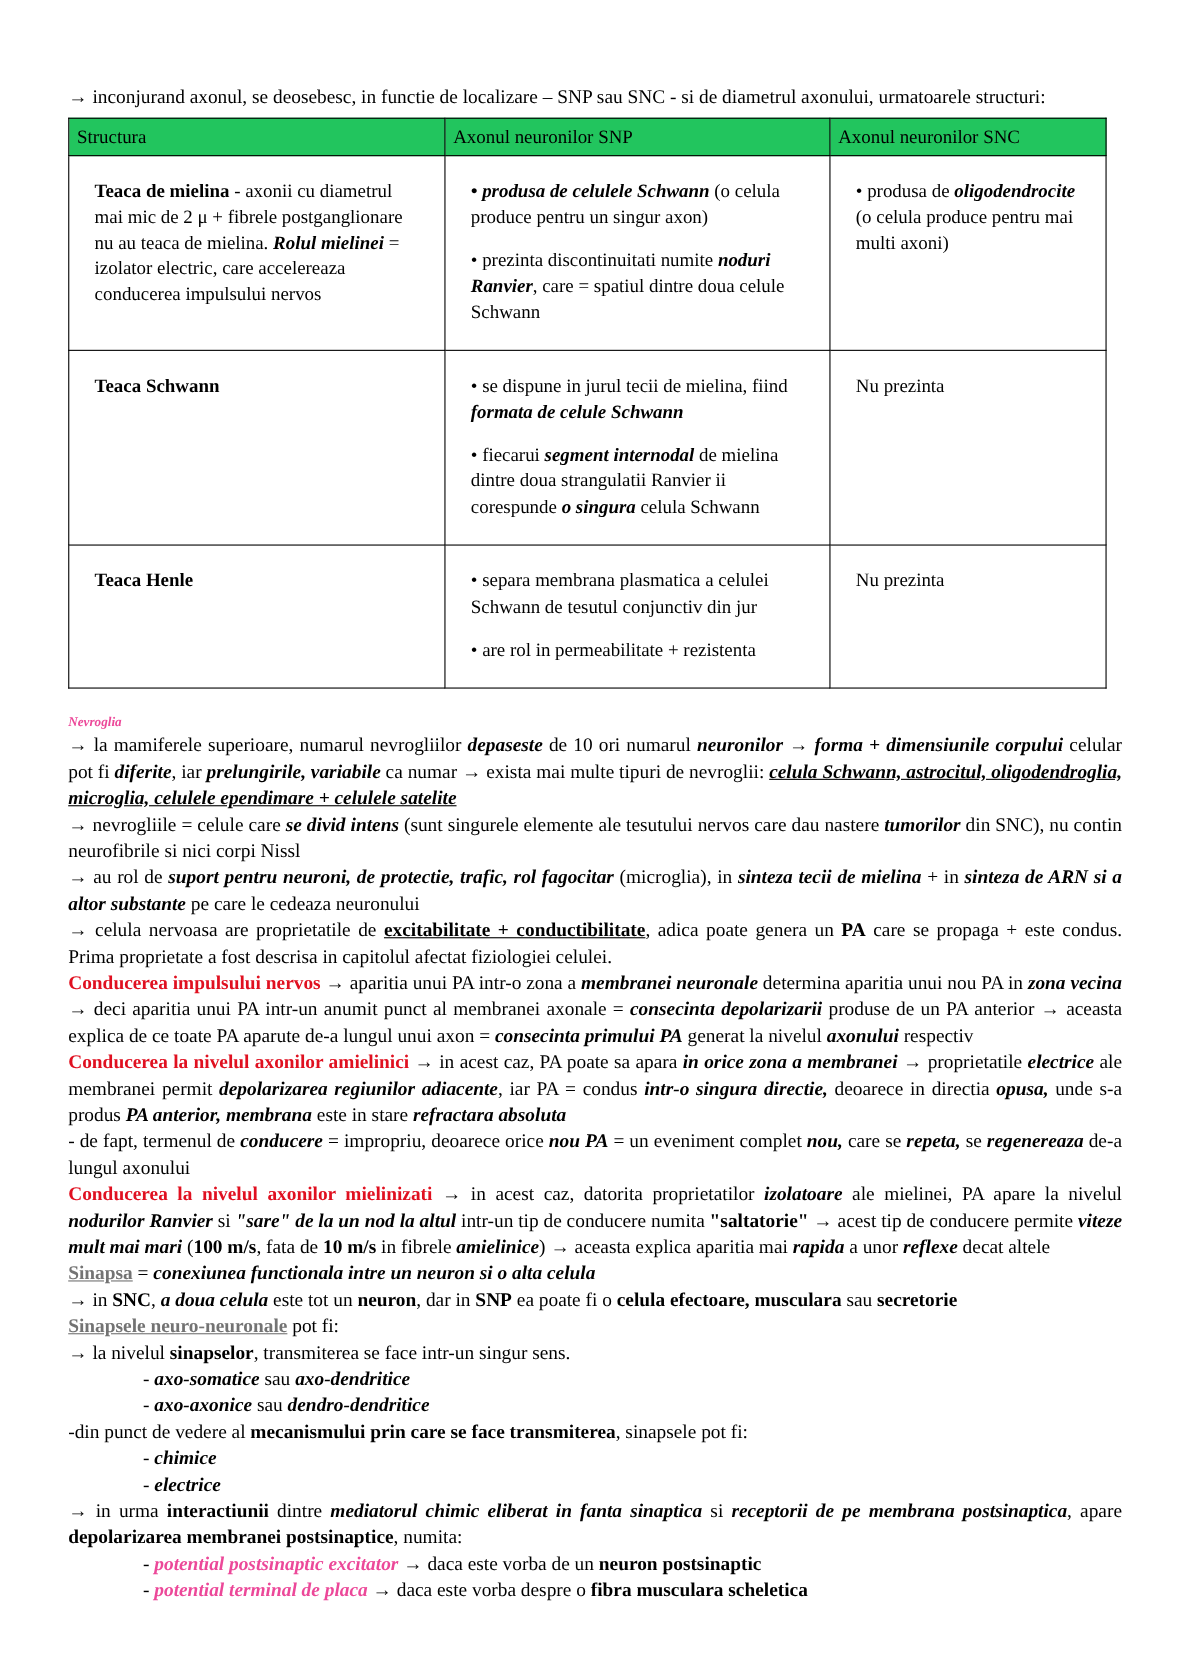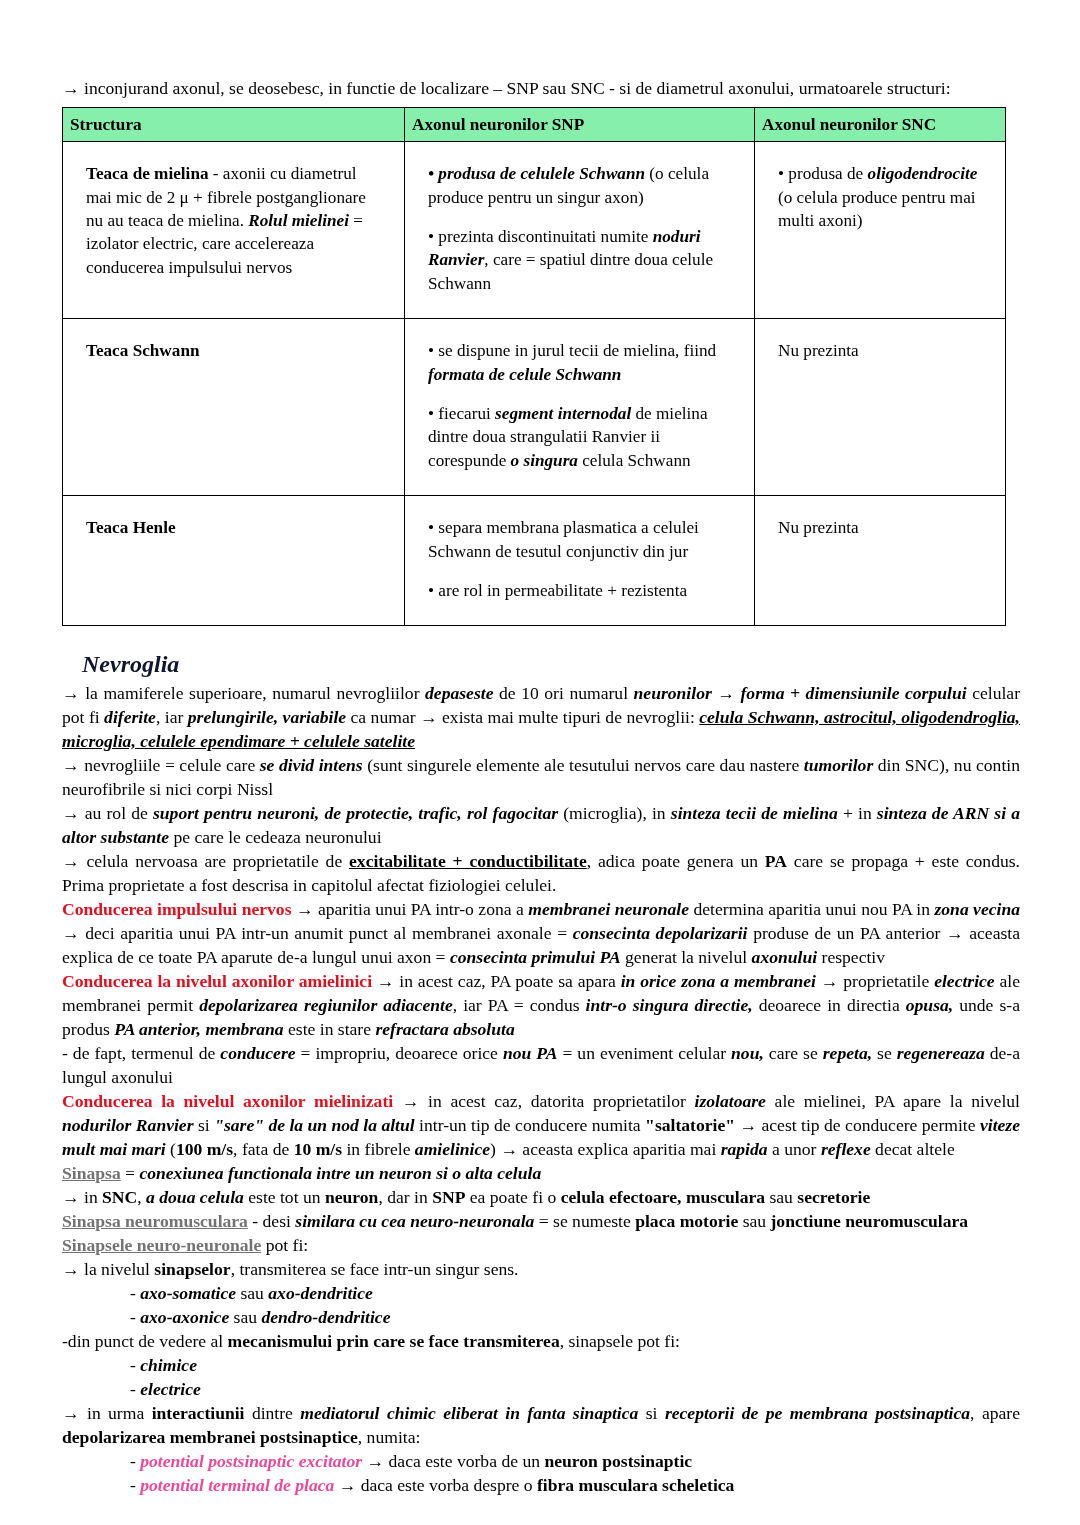--- a/index.html
+++ b/index.html
@@ -35,25 +35,24 @@
     text-align: justify;
     margin: 0 0 0 0;
   }
   .para.nojust { text-align: left; }
   b, .b { font-weight: bold; }
   .bi { font-weight: bold; font-style: italic; }
   .biu { font-weight: bold; font-style: italic; text-decoration: underline; }
   .bu { font-weight: bold; text-decoration: underline; }
   .red { color: #e01020; font-weight: bold; }
   .blue-head {
-    color: #0f172a;
+    color: #ec4899;
     font-style: italic;
     font-weight: bold;
-    font-size: 24px;
-    margin-left: 20px;
+    font-size: 12px;
   }
   .blue-u {
     color: #737373;
     font-weight: bold;
     text-decoration: underline;
   }
   .blue-i { color: #ec4899; font-style: italic; font-weight: bold; }
   .indent1 { padding-left: 68px; }
 
   
@@ -73,22 +72,22 @@
   }
   table.maintable td, table.maintable th {
     border: 1.6px solid #000000;
     vertical-align: top;
     padding: 4px 7px 7px 7px;
     font-size: 17.2px;
     line-height: 1.36;
     text-align: left;
   }
   table.maintable thead th {
-    background: #86efac;
-    font-weight: bold;
+    background: #22c55e;
+    font-weight: normal;
     padding-top: 5px;
     padding-bottom: 5px;
   }
   .col1 { width: 342px; }
   .col2 { width: 350px; }
   .col3 { width: 251px; }
   .cellpara { margin: 16px; }
 
   
   .nevroglia-block { margin-top: 22px; }
@@ -168,31 +167,30 @@
       <p class="para"><span>→</span><span> au rol de </span><span class="bi">suport pentru neuroni, de protectie, trafic, rol fagocitar</span><span> (microglia), in </span><span class="bi">sinteza tecii de mielina</span><span> + in </span><span class="bi">sinteza de ARN si a altor substante</span><span> pe care le cedeaza neuronului</span></p>
 
       <p class="para"><span>→</span><span> celula nervoasa are proprietatile de </span><span class="bu">excitabilitate + conductibilitate</span><span>, adica poate genera un </span><b>PA</b><span> care se propaga + este condus. Prima proprietate a fost descrisa in capitolul afectat fiziologiei celulei.</span></p>
     </div>
 
     <div class="blk">
       <p class="para"><span class="red">Conducerea impulsului nervos</span><span> → </span><span>aparitia unui PA intr-o zona a </span><span class="bi">membranei neuronale</span><span> determina aparitia unui nou PA in </span><span class="bi">zona vecina</span><span> → </span><span>deci aparitia unui PA intr-un anumit punct al membranei axonale = </span><span class="bi">consecinta depolarizarii</span><span> produse de un PA anterior </span><span>→</span><span> aceasta explica de ce toate PA aparute de-a lungul unui axon = </span><span class="bi">consecinta primului PA</span><span> generat la nivelul </span><span class="bi">axonului</span><span> respectiv</span></p>
 
       <p class="para"><span class="red">Conducerea la nivelul axonilor amielinici</span><span> → </span><span>in acest caz, PA poate sa apara </span><span class="bi">in orice zona a membranei</span><span> → </span><span>proprietatile </span><span class="bi">electrice</span><span> ale membranei permit </span><span class="bi">depolarizarea regiunilor adiacente</span><span>, iar PA = condus </span><span class="bi">intr-o singura directie,</span><span> deoarece in directia </span><span class="bi">opusa,</span><span> unde s-a produs </span><span class="bi">PA anterior, membrana</span><span> este in stare </span><span class="bi">refractara absoluta</span></p>
 
-      <p class="para"><span>- de fapt, termenul de </span><span class="bi">conducere</span><span> = impropriu, deoarece orice </span><span class="bi">nou PA</span><span> = un eveniment celular </span><span class="bi">nou,</span><span> care se </span><span class="bi">repeta,</span><span> se </span><span class="bi">regenereaza</span><span> de-a lungul axonului</span></p>
+      <p class="para"><span>- de fapt, termenul de </span><span class="bi">conducere</span><span> = impropriu, deoarece orice </span><span class="bi">nou PA</span><span> = un eveniment complet </span><span class="bi">nou,</span><span> care se </span><span class="bi">repeta,</span><span> se </span><span class="bi">regenereaza</span><span> de-a lungul axonului</span></p>
 
       <p class="para"><span class="red">Conducerea la nivelul axonilor mielinizati</span><span> → </span><span>in acest caz, datorita proprietatilor </span><span class="bi">izolatoare</span><span> ale mielinei, PA apare la nivelul </span><span class="bi">nodurilor Ranvier</span><span> si </span><span class="bi">"sare" de la un nod la altul</span><span> intr-un tip de conducere numita </span><b>"saltatorie"</b><span> → </span><span>acest tip de conducere permite </span><span class="bi">viteze mult mai mari</span><span> (</span><b>100 m/s</b><span>, fata de </span><b>10 m/s</b><span> in fibrele </span><span class="bi">amielinice</span><span>) </span><span>→</span><span> aceasta explica aparitia mai </span><span class="bi">rapida</span><span> a unor </span><span class="bi">reflexe</span><span> decat altele</span></p>
     </div>
 
     <div class="blk">
       <p class="para nojust"><span class="blue-u">Sinapsa</span><span> = </span><span class="bi">conexiunea functionala intre un neuron si o alta celula</span></p>
 
       <p class="para nojust"><span>→</span><span> in </span><b>SNC</b><span>, </span><span class="bi">a doua celula</span><span> este tot un </span><b>neuron</b><span>, dar in </span><b>SNP</b><span> ea poate fi o </span><b>celula efectoare, musculara</b><span> sau </span><b>secretorie</b></p>
 
-      <p class="para"><span class="blue-u">Sinapsa neuromusculara</span><span> - desi </span><span class="bi">similara cu cea neuro-neuronala</span><span> = se numeste </span><b>placa motorie</b><span> sau </span><b>jonctiune neuromusculara</b></p>
 
       <p class="para nojust"><span class="blue-u">Sinapsele neuro-neuronale</span><span> pot fi:</span></p>
 
       <p class="para nojust"><span>→</span><span> la nivelul </span><b>sinapselor</b><span>, transmiterea se face intr-un singur sens.</span></p>
 
       <p class="para nojust indent1"><span>- </span><span class="bi">axo-somatice</span><span> sau </span><span class="bi">axo-dendritice</span></p>
 
       <p class="para nojust indent1"><span>- </span><span class="bi">axo-axonice</span><span> sau </span><span class="bi">dendro-dendritice</span></p>
 
       <p class="para nojust"><span>-din punct de vedere al </span><b>mecanismului prin care se face transmiterea</b><span>, sinapsele pot fi:</span></p>

